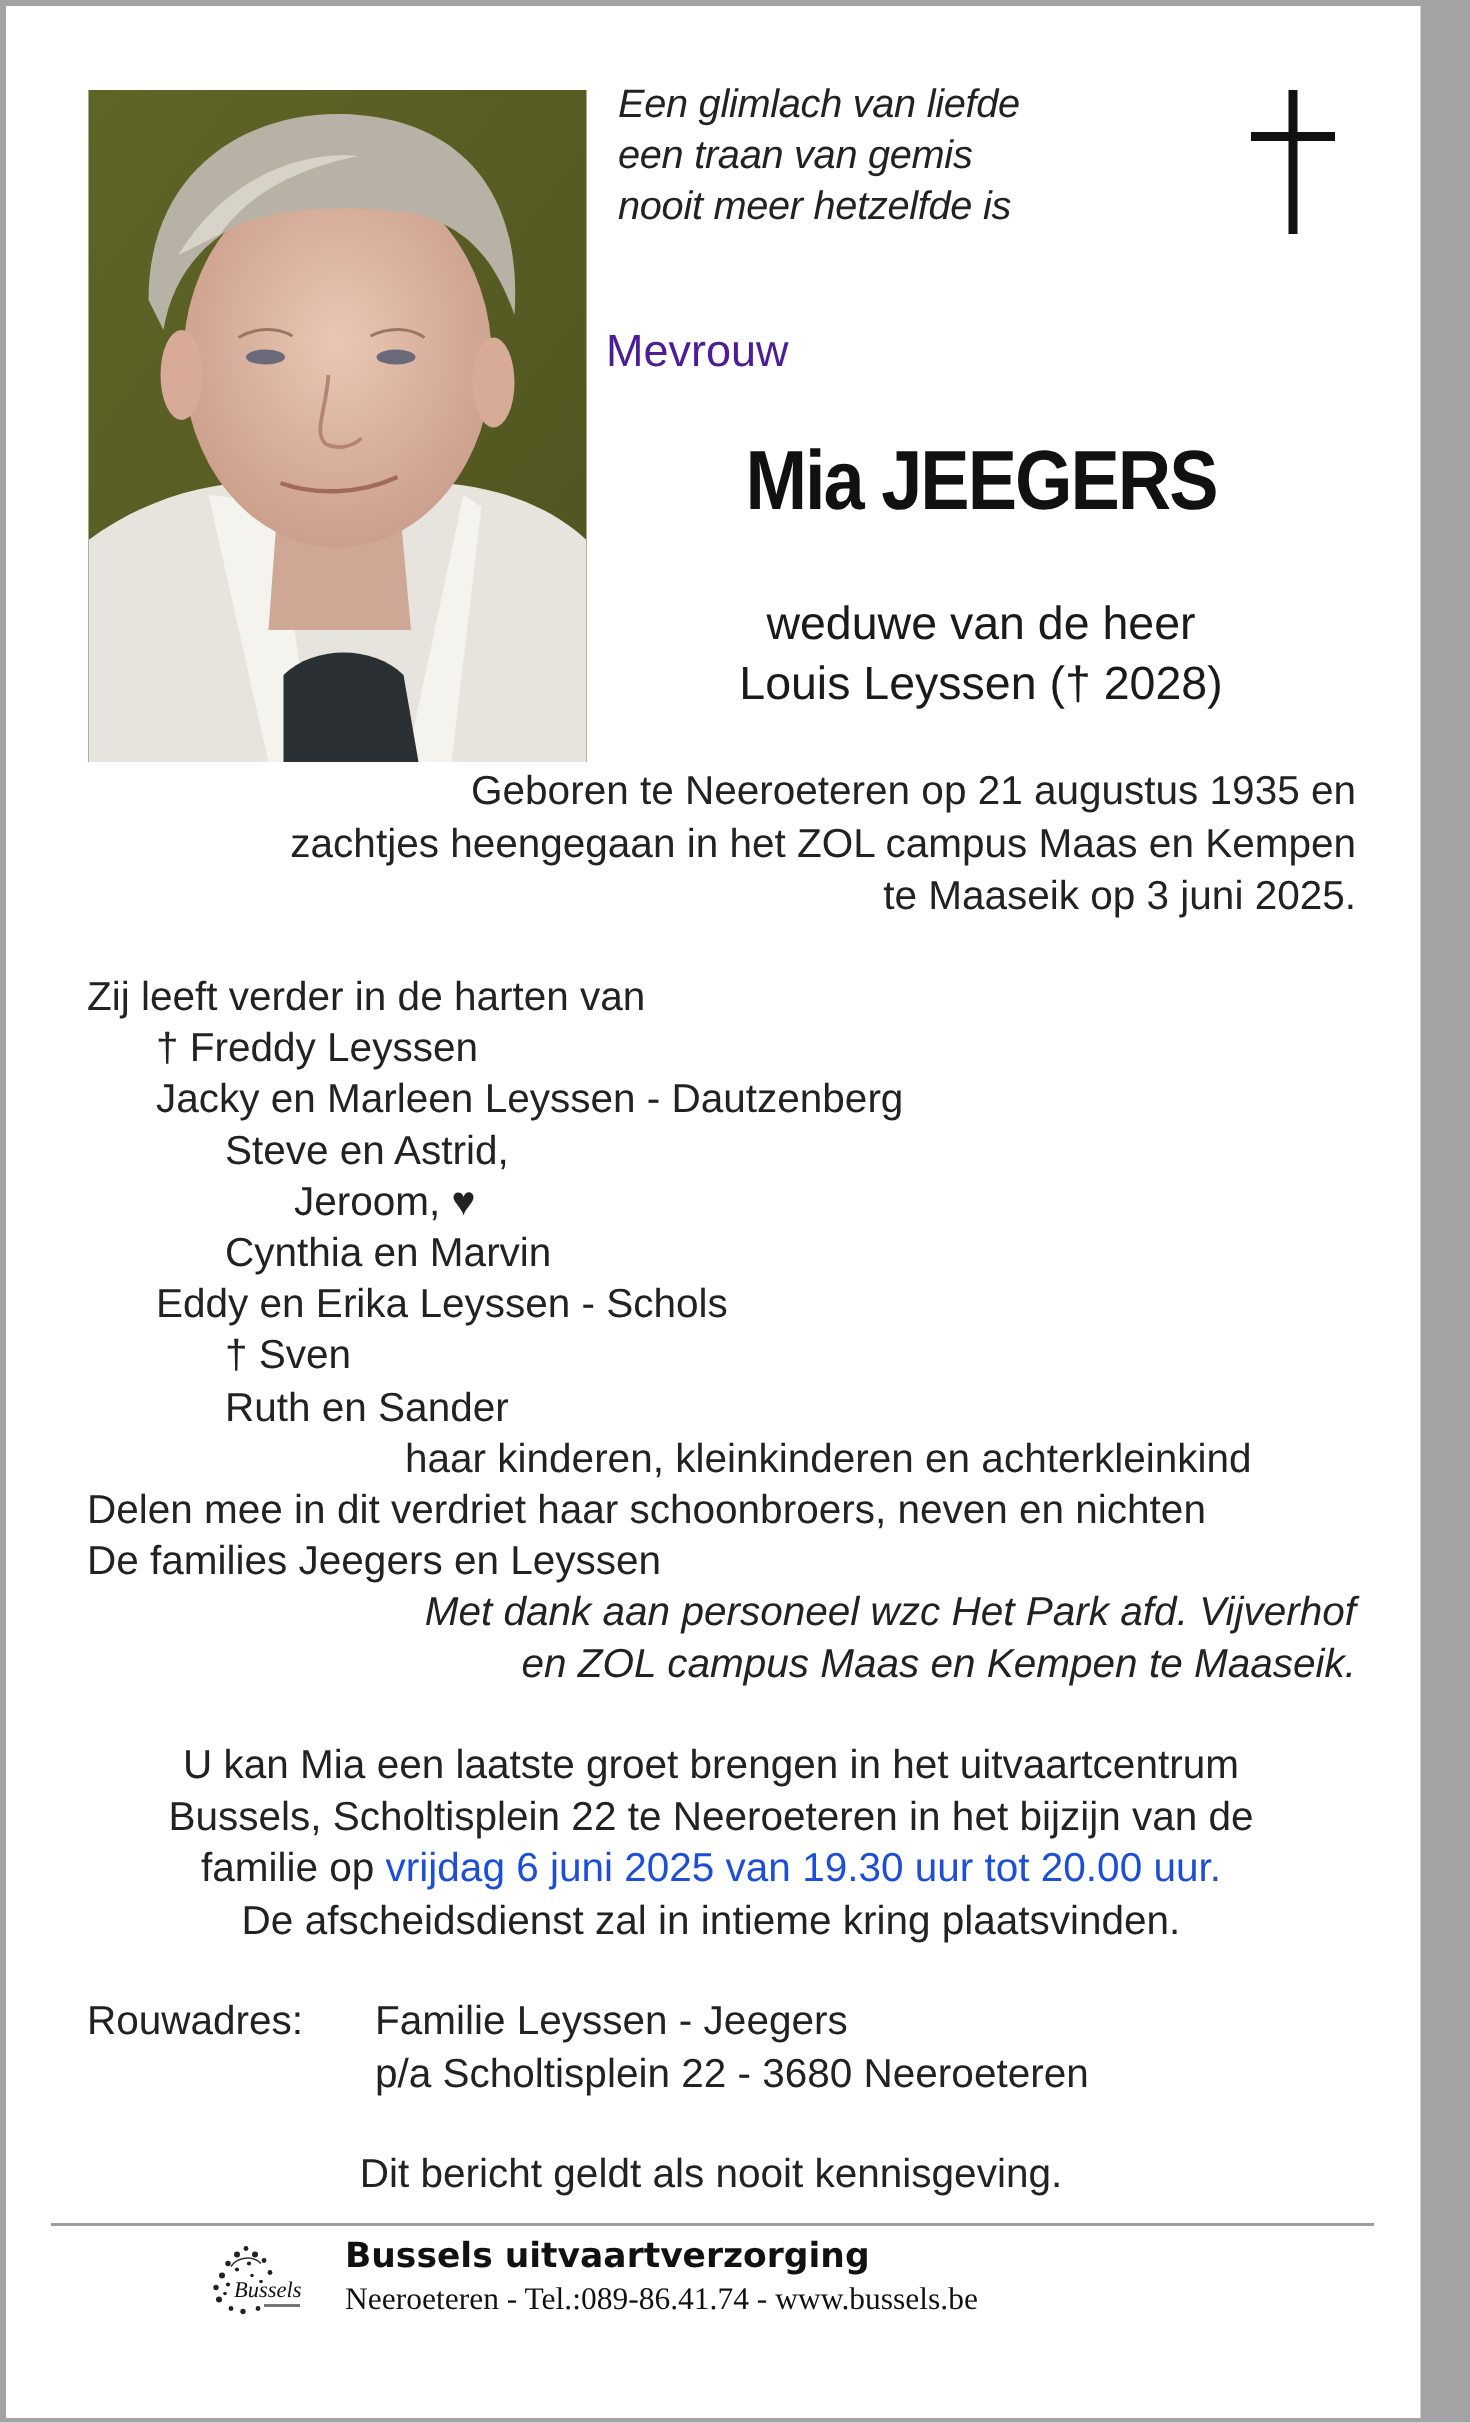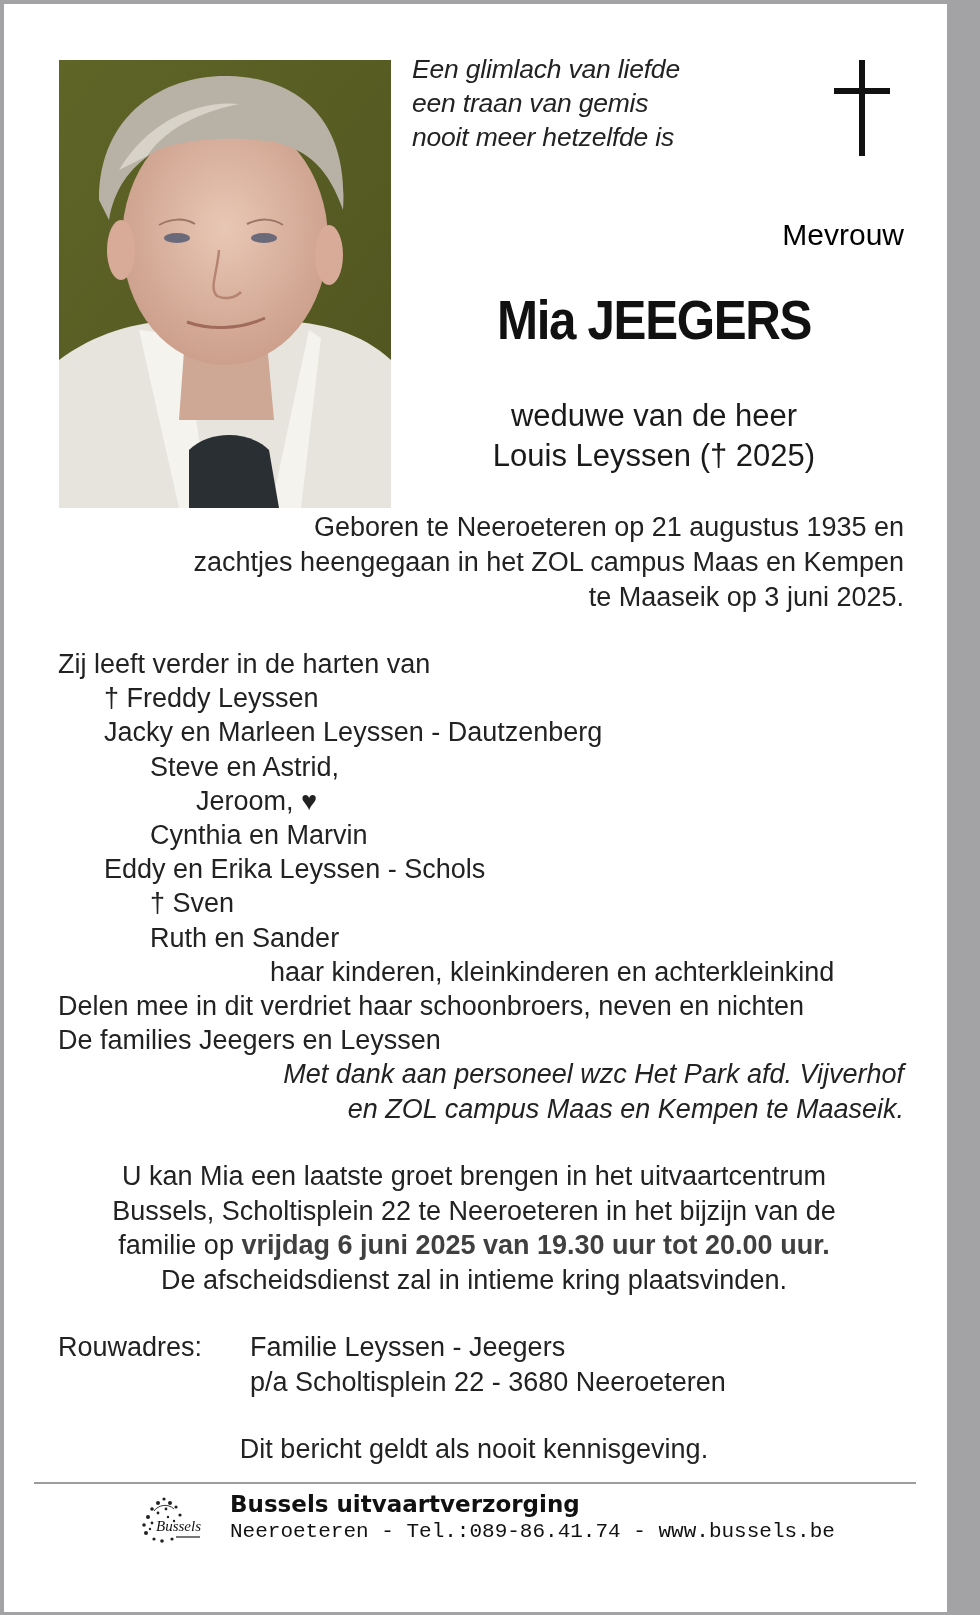--- a/index.html
+++ b/index.html
@@ -38,23 +38,23 @@
   }
   .poem div { white-space: nowrap; }
 
   
   .cross { left: 830px; top: 56px; width: 56px; height: 96px; }
   .cross .v { position:absolute; left: 25px; top: 0; width: 6px; height: 96px; background:#111; }
   .cross .h { position:absolute; left: 0; top: 28px; width: 56px; height: 6px; background:#111; }
 
   .salutation {
     left: 400px; top: 214px; width: 500px;
-    text-align: right;
+    text-align: left;
     font-size: 30px;
-    color: #000000;
+    color: #4c1d95;
   }
   .name {
     left: 400px; top: 283px; width: 500px;
     text-align: center;
     font-size: 56px;
     font-weight: bold;
     color: #111;
     letter-spacing: -1.5px;
     transform: scaleX(0.88);
     transform-origin: center;
@@ -92,21 +92,21 @@
     line-height: 35px;
     color: #222;
   }
   .visit {
     left: 40px; top: 1155px; width: 860px;
     text-align: center;
     font-size: 27px;
     line-height: 34.5px;
     color: #222;
   }
-  .visit b { font-weight: bold; color: #404040; }
+  .visit b { font-weight: normal; color: #1d4ed8; }
   .address {
     left: 54px; top: 1326px; width: 860px;
     font-size: 27px; line-height: 34.5px;
     color: #222;
   }
   .address .lbl { position: absolute; left: 0; top: 0; }
   .address .val { position: absolute; left: 192px; top: 0; white-space: nowrap; }
   .notice {
     left: 40px; top: 1428px; width: 860px;
     text-align: center;
@@ -119,21 +119,21 @@
   }
   .logo { left: 124px; top: 1487px; width: 90px; height: 56px; }
   .funeral-name {
     left: 226px; top: 1487px;
     font-family: "DejaVu Sans", sans-serif;
     font-weight: bold; font-size: 23px;
     color: #111; white-space: nowrap;
   }
   .funeral-contact {
     left: 226px; top: 1516px;
-    font-family: Liberation Mono, monospace;
+    font-family: Liberation Serif, serif;
     font-size: 21px;
     color: #111; white-space: nowrap;
   }
 </style>
 </head>
 <body>
 
 <div class="card">
 
   <div class="abs photo" aria-label="Portrait photo of Mia Jeegers">
@@ -185,21 +185,21 @@
   <div class="abs cross">
     <div class="v"></div>
       <div class="h"></div>
   </div>
 
   <div class="abs salutation">Mevrouw</div>
   <div class="abs name">Mia JEEGERS</div>
 
   <div class="abs widow">
     <div>weduwe van de heer</div>
-    <div>Louis Leyssen († 2025)</div>
+    <div>Louis Leyssen († 2028)</div>
   </div>
 
   <div class="abs birth">
     <div>Geboren te Neeroeteren op 21 augustus 1935 en</div>
     <div>zachtjes heengegaan in het ZOL campus Maas en Kempen</div>
     <div>te Maaseik op 3 juni 2025.</div>
   </div>
 
   <div class="abs family">
     <div>Zij leeft verder in de harten van</div>

